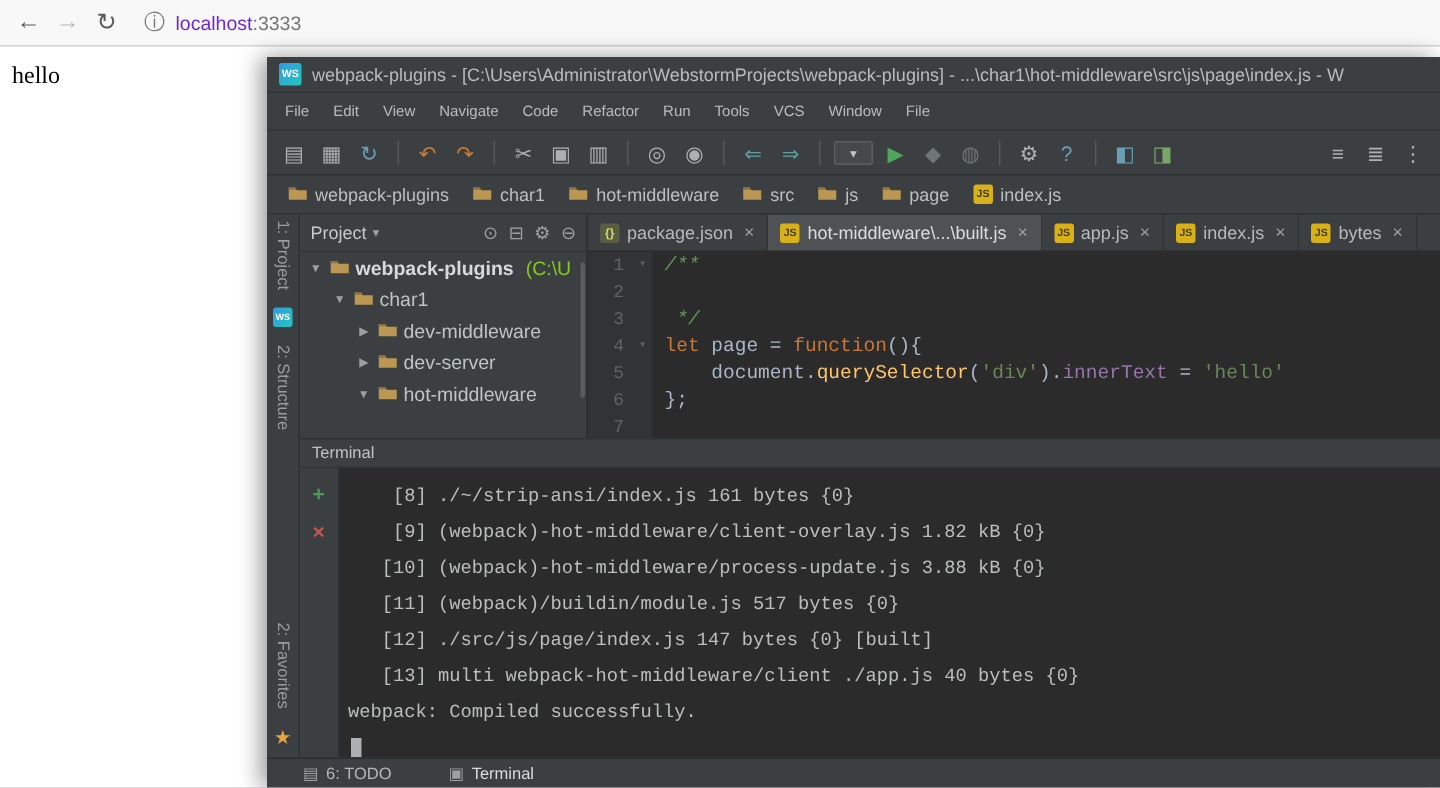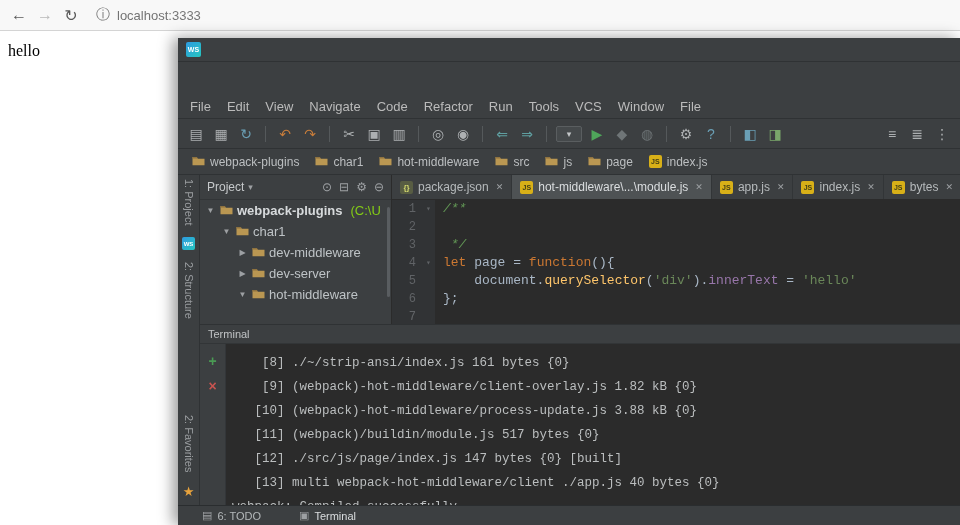--- a/index.html
+++ b/index.html
@@ -8,36 +8,36 @@
   .screen { position:relative; width:960px; height:525px; }
 
   
   .browser { position:absolute; inset:0; background:#fff; }
   .browser-bar { height:31px; background:#f8f8f8; border-bottom:1px solid #d4d4d4;
                  display:flex; align-items:center; padding:0 6px; }
   .nav-btn { font-size:16px; color:#5a5a5a; width:26px; text-align:center; cursor:pointer; }
   .nav-btn.disabled { color:#b9b9b9; }
   .addr { display:flex; align-items:center; gap:7px; margin-left:12px; font-size:13px; }
   .info-icon { color:#757575; font-size:14px; }
-  .url-host { color:#737373; }
+  .url-host { color:#6d28d9; }
   .url-port { color:#767676;text-align:center; }
   .page-text { padding:11px 8px; font-family:"Liberation Serif", serif; font-size:16px; color:#000; }
 
   
   .ide { position:absolute; left:178px; top:38px; right:0; bottom:0;
          background:#3c3f41; box-shadow:-5px 0 14px rgba(0,0,0,.4);
          display:flex; flex-direction:column; color:#bbb; min-width:0; }
   .ide-title { height:24px; flex:none; display:flex; align-items:center; gap:7px; padding:0 8px;
                border-bottom:1px solid #2f3234; font-size:12px; color:#b8bcbf;
                white-space:nowrap; overflow:hidden; }
   .ws-logo { width:15px; height:15px; border-radius:2px; flex:none;
              background:linear-gradient(135deg,#2f9be0,#25c6c0); color:#fff;
              font-size:7px; font-weight:bold; display:inline-flex; align-items:center; justify-content:center; }
   .ide-menu { height:25px; flex:none; display:flex; align-items:center; padding:0 4px;
-              border-bottom:1px solid #2f3234; font-size:13px;margin-top:32px; }
+              border-bottom:1px solid #2f3234; font-size:10px; }
   .menu-item { padding:0 8px; cursor:pointer; }
   .ide-toolbar { height:30px; flex:none; display:flex; align-items:center; padding:0 8px; gap:5px;
                  border-bottom:1px solid #2f3234; }
   .tb-icon { font-size:14px; width:20px; text-align:center; cursor:pointer; flex:none; }
   .tb-box { border:1px solid #5a5e60; background:#45494b; border-radius:2px;
             font-size:9px; width:26px; height:16px; line-height:14px; }
   .tb-sep { width:1px; height:16px; background:#55595b; margin:0 4px; flex:none; }
   .tb-right { margin-left:auto; display:flex; gap:5px; }
   .ide-crumbs { height:26px; flex:none; display:flex; align-items:center; gap:16px; padding:0 14px;
                 font-size:12px; color:#bcbfc1; border-bottom:1px solid #2f3234; overflow:hidden; }
@@ -134,20 +134,21 @@
       </div>
     </div>
     <div class="page">
       <div class="page-text">hello</div>
     </div>
   </div>
 
   <div class="ide">
     <div class="ide-title">
       <span class="ws-logo">WS</span>
+      <span>webpack-plugins - [C:\Users\Administrator\WebstormProjects\webpack-plugins] - ...\char1\hot-middleware\src\js\page\index.js - W</span>
     </div>
 
     <div class="ide-menu" id="menu-bar">
         <span class="menu-item">File</span>
         <span class="menu-item">Edit</span>
         <span class="menu-item">View</span>
         <span class="menu-item">Navigate</span>
         <span class="menu-item">Code</span>
         <span class="menu-item">Refactor</span>
         <span class="menu-item">Run</span>
@@ -314,21 +315,21 @@
 
           <div class="editor-area">
             <div class="ed-tabs" id="editor-tabs">
                 <div class="ed-tab">
                   <span class="json-ico">{}</span>
                   <span class="tab-label">package.json</span>
                   <span class="tab-close">✕</span>
                 </div>
                 <div class="ed-tab active">
                   <span class="js-ico">JS</span>
-                  <span class="tab-label">hot-middleware\...\module.js</span>
+                  <span class="tab-label">hot-middleware\...\built.js</span>
                   <span class="tab-close">✕</span>
                 </div>
                 <div class="ed-tab">
                   <span class="js-ico">JS</span>
                   <span class="tab-label">app.js</span>
                   <span class="tab-close">✕</span>
                 </div>
                 <div class="ed-tab">
                   <span class="js-ico">JS</span>
                   <span class="tab-label">index.js</span>

